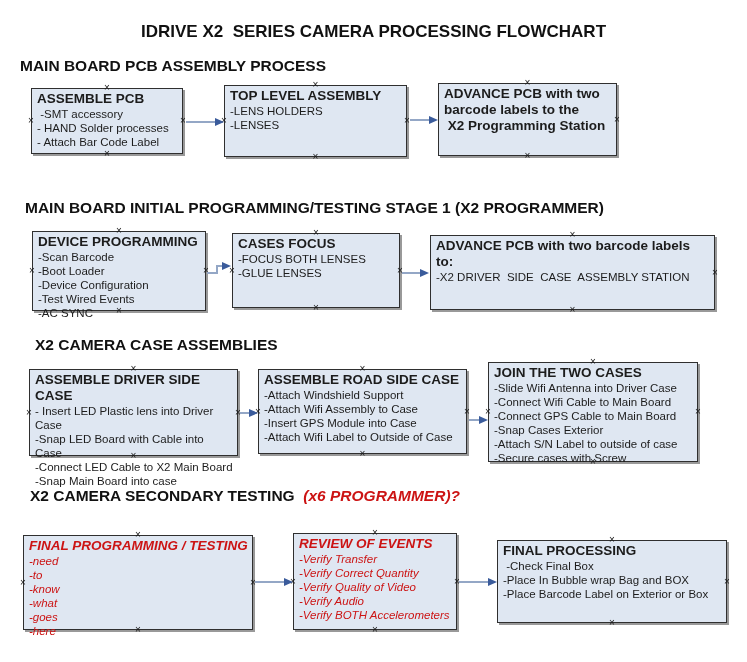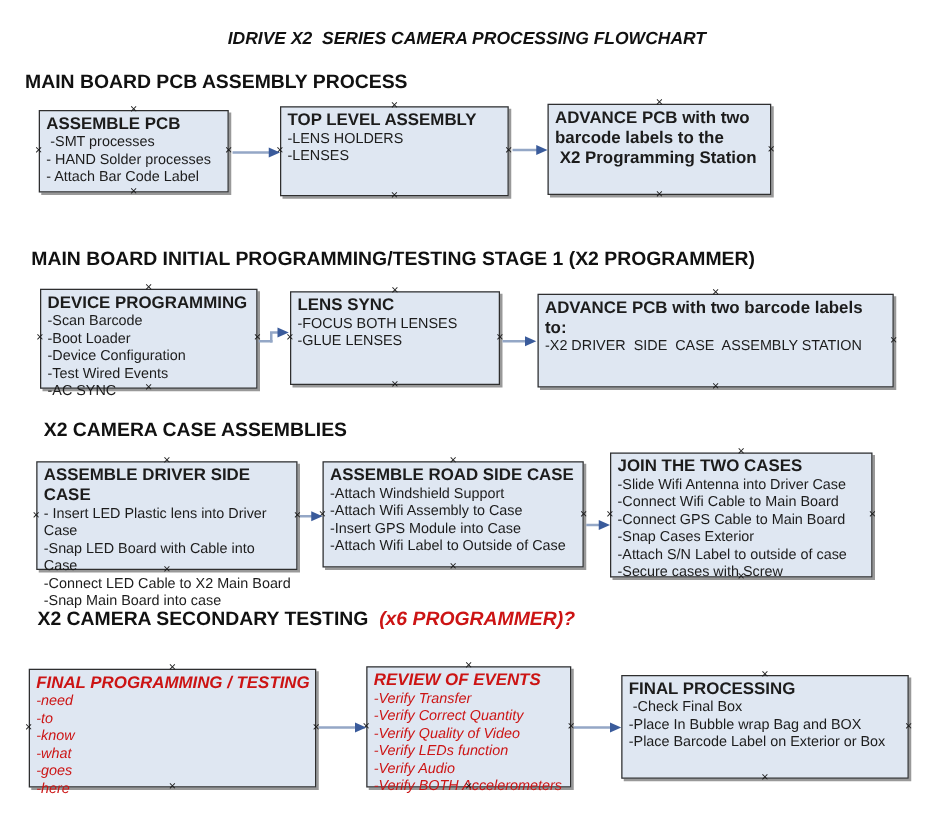--- a/index.html
+++ b/index.html
@@ -7,21 +7,21 @@
     position:relative;
     width:747px;height:662px;
     font-family:"Liberation Sans", sans-serif;
     color:#1c1c1c;
     overflow:hidden;
   }
   .t{white-space:pre-wrap;}
   
   .page-title{
     position:absolute;top:22px;left:0;width:747px;
-    text-align:center;font-size:14px;font-weight:bold;color:#111;font-style:italic;
+    text-align:center;font-size:17px;font-weight:bold;color:#111;
   }
   .h{position:absolute;font-size:15.5px;font-weight:bold;color:#111;}
   .h1{left:20px;top:57px;}
   .h2{left:25px;top:199px;}
   .h3{left:35px;top:336px;}
   .h4{left:30px;top:487px;}
   .red{color:#cc1414;font-style:italic;}
   
   .box{
     position:absolute;
@@ -85,21 +85,21 @@
 <div class="h h2 t">MAIN BOARD INITIAL PROGRAMMING/TESTING STAGE 1 (X2 PROGRAMMER)</div>
 <div class="h h3 t">X2 CAMERA CASE ASSEMBLIES</div>
 <div class="h h4 t"><span class="t">X2 CAMERA SECONDARY TESTING </span><span class="red t"> (x6 PROGRAMMER)?</span></div>
 
 <div class="box box-a">
   <span class="cp cp-t">×</span>
   <span class="cp cp-b">×</span>
   <span class="cp cp-l">×</span>
   <span class="cp cp-r">×</span>
   <div class="box-title t">ASSEMBLE PCB</div>
-  <div class="box-line t"> -SMT processes</div>
+  <div class="box-line t"> -SMT accessory</div>
   <div class="box-line t">- HAND Solder processes</div>
   <div class="box-line t">- Attach Bar Code Label</div>
 </div>
 
 <div class="box box-b">
   <span class="cp cp-t">×</span>
   <span class="cp cp-b">×</span>
   <span class="cp cp-l">×</span>
   <span class="cp cp-r">×</span>
   <div class="box-title t">TOP LEVEL ASSEMBLY</div>
@@ -127,21 +127,21 @@
   <div class="box-line t">-Device Configuration</div>
   <div class="box-line t">-Test Wired Events</div>
   <div class="box-line t">-AC SYNC</div>
 </div>
 
 <div class="box box-e">
   <span class="cp cp-t">×</span>
   <span class="cp cp-b">×</span>
   <span class="cp cp-l">×</span>
   <span class="cp cp-r">×</span>
-  <div class="box-title t">LENS SYNC</div>
+  <div class="box-title t">CASES FOCUS</div>
   <div class="box-line t">-FOCUS BOTH LENSES</div>
   <div class="box-line t">-GLUE LENSES</div>
 </div>
 
 <div class="box box-f">
   <span class="cp cp-t">×</span>
   <span class="cp cp-b">×</span>
   <span class="cp cp-r">×</span>
   <div class="box-title t">ADVANCE PCB with two barcode labels to:</div>
   <div class="box-line t">-X2 DRIVER  SIDE  CASE  ASSEMBLY STATION</div>
@@ -201,21 +201,20 @@
 
 <div class="box box-k">
   <span class="cp cp-t">×</span>
   <span class="cp cp-b">×</span>
   <span class="cp cp-l">×</span>
   <span class="cp cp-r">×</span>
   <div class="box-title red t">REVIEW OF EVENTS</div>
   <div class="box-line red t">-Verify Transfer</div>
   <div class="box-line red t">-Verify Correct Quantity</div>
   <div class="box-line red t">-Verify Quality of Video</div>
-  <div class="box-line red t">-Verify LEDs function</div>
   <div class="box-line red t">-Verify Audio</div>
   <div class="box-line red t">-Verify BOTH Accelerometers</div>
 </div>
 
 <div class="box box-l">
   <span class="cp cp-t">×</span>
   <span class="cp cp-b">×</span>
   <span class="cp cp-r">×</span>
   <div class="box-title t">FINAL PROCESSING</div>
   <div class="box-line t"> -Check Final Box</div>

